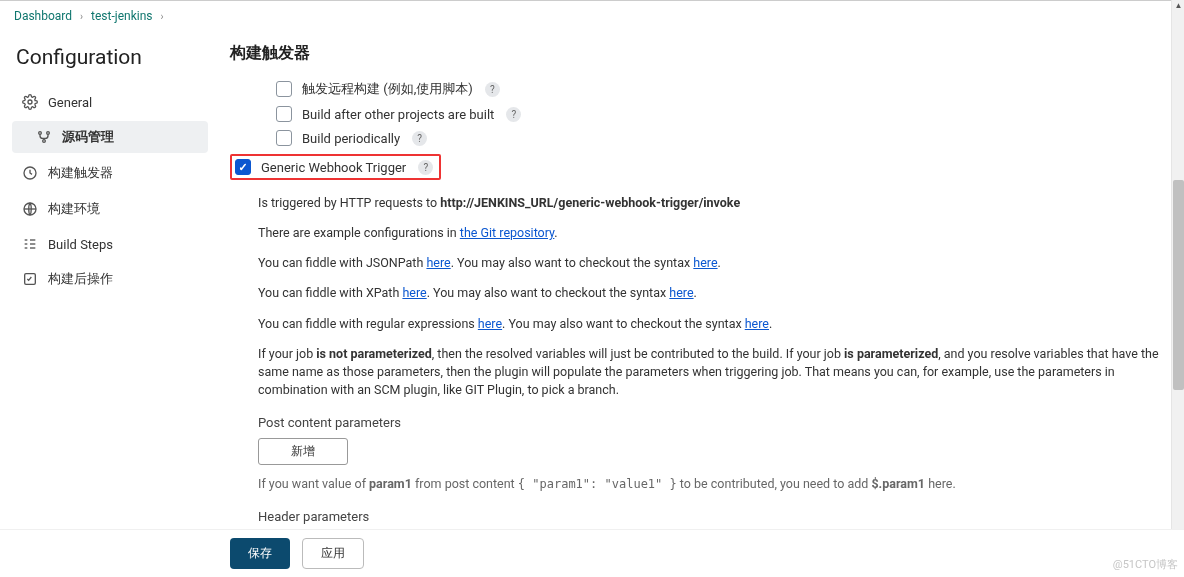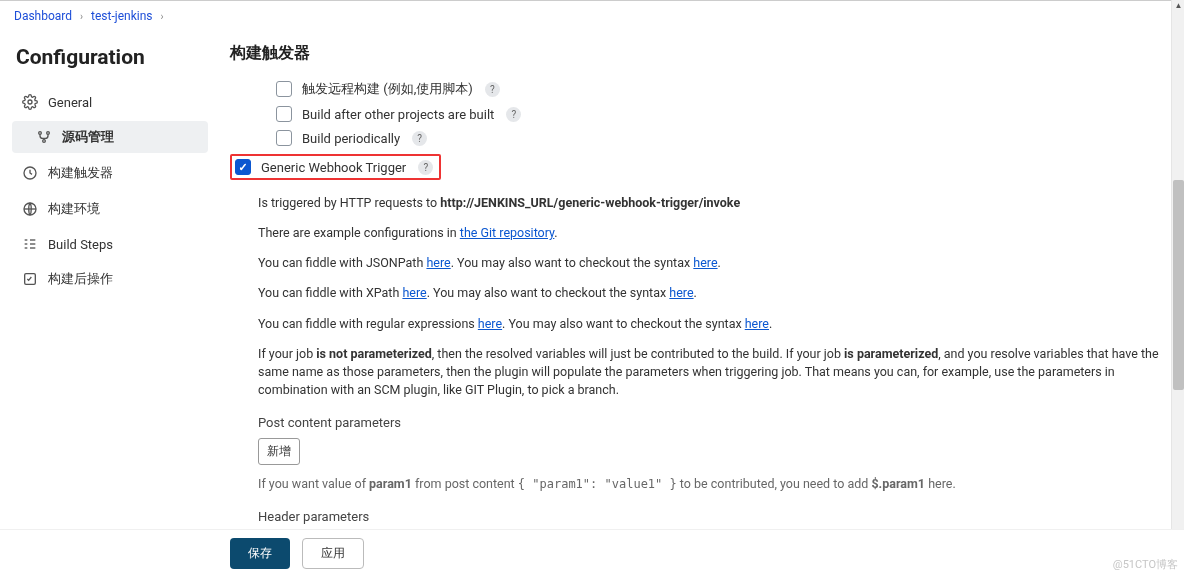--- a/index.html
+++ b/index.html
@@ -14,34 +14,34 @@
   .top-border { border-top: 1px solid #ccc; }
   .breadcrumb {
     display: flex;
     align-items: center;
     gap: 8px;
     padding: 8px 14px;
     font-size: 12px;
     color: #444;
   }
   .breadcrumb .chev { color: #888; font-size: 10px; }
-  .breadcrumb a { color: #1d4ed8; text-decoration: none; }
+  .breadcrumb a { color: #0f766e; text-decoration: none; }
 
   .page {
     display: flex;
     padding: 8px 12px 80px 12px;
   }
   .sidebar {
     width: 206px;
     flex: 0 0 206px;
     padding-right: 10px;
   }
   .sidebar h1 {
     font-size: 21px;
-    font-weight: 700;
+    font-weight: 400;
     margin: 6px 0 18px 4px;
     color: #222;
   }
   .nav-item {
     display: flex;
     align-items: center;
     gap: 10px;
     padding: 7px 10px;
     border-radius: 4px;
     color: #333;
@@ -124,21 +124,21 @@
   .detail .muted { color: #676767; }
   a.lnk { color: #0b57d0; text-decoration: underline; }
   code.mono { font-family: ui-monospace, SFMono-Regular, Consolas, monospace; font-size: 12px; }
   .sub-title { font-size: 13px; color: #444; margin-top: 16px; margin-bottom: 8px; }
   .btn-outline {
     display: inline-block;
     border: 1px solid #999;
     background: #fff;
     color: #333;
     font-size: 12px;
-    padding: 4px 8px;
+    padding: 4px 32px;
     border-radius: 3px;
     cursor: pointer;
     margin-bottom: 4px;
   }
   .footer-bar {
     position: fixed;
     bottom: 0;
     left: 0;
     width: 1184px;
     background: #fff;

